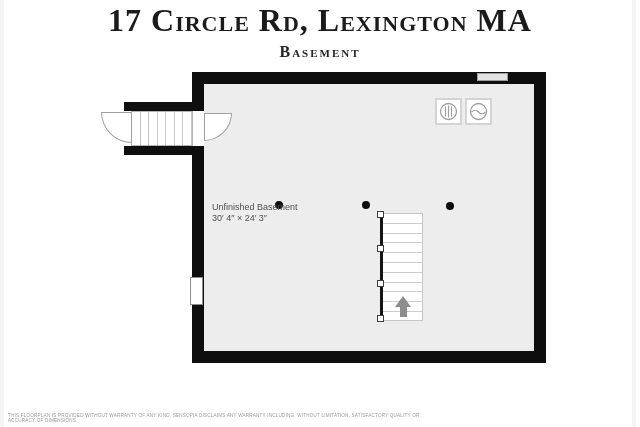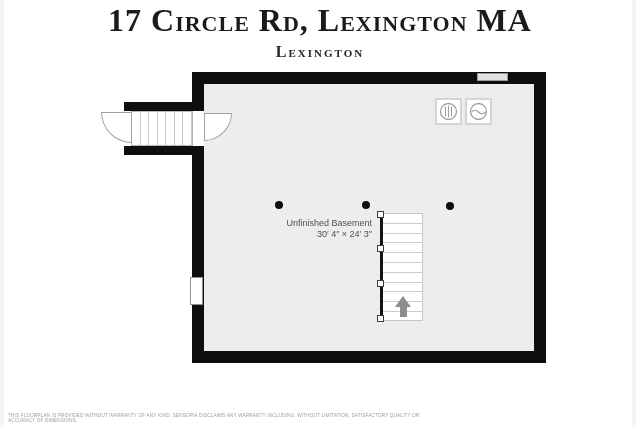--- a/index.html
+++ b/index.html
@@ -51,21 +51,21 @@
     position:absolute;background:#ffffff;border:1px solid #a0a0a0;box-sizing:border-box;
   }
   .door-left{left:101px;top:112px;width:31px;height:31px;border-radius:0 0 0 100%;}
   .door-right{left:204px;top:113px;width:28px;height:28px;border-radius:0 0 100% 0;}
 
   
   .column{position:absolute;width:8px;height:8px;border-radius:50%;background:#0c0c0c;}
 
   
   .room-label{
-    position:absolute;left:212px;top:218px;width:160px;text-align:right;
+    position:absolute;left:212px;top:202px;width:160px;text-align:left;
     color:#505050;font-size:9px;line-height:11px;
   }
 
   
   .stairs{
     position:absolute;left:380px;top:213px;width:43px;height:108px;
     box-sizing:border-box;border:1px solid #c6c6c6;
     background:repeating-linear-gradient(to bottom,#ffffff 0,#ffffff 8.8px,#cccccc 8.8px,#cccccc 9.8px);
   }
   .railing{position:absolute;left:380px;top:214px;width:3px;height:106px;background:#141414;}
@@ -102,21 +102,21 @@
 </style>
 </head>
 <body>
 
 <div class="canvas">
 
   <div class="edge-strip edge-left"></div>
   <div class="edge-strip edge-right"></div>
 
   <div class="title">17 Circle Rd, Lexington MA</div>
-  <div class="subtitle">Lexington</div>
+  <div class="subtitle">Basement</div>
 
   <div class="room"></div>
   <div class="window-top"></div>
   <div class="window-left"></div>
 
   <div class="bh-bar top"></div>
   <div class="bh-bar bottom"></div>
   <div class="wall-opening"></div>
   <div class="bh-stairs"></div>
   <div class="door-leaf door-left"></div>

